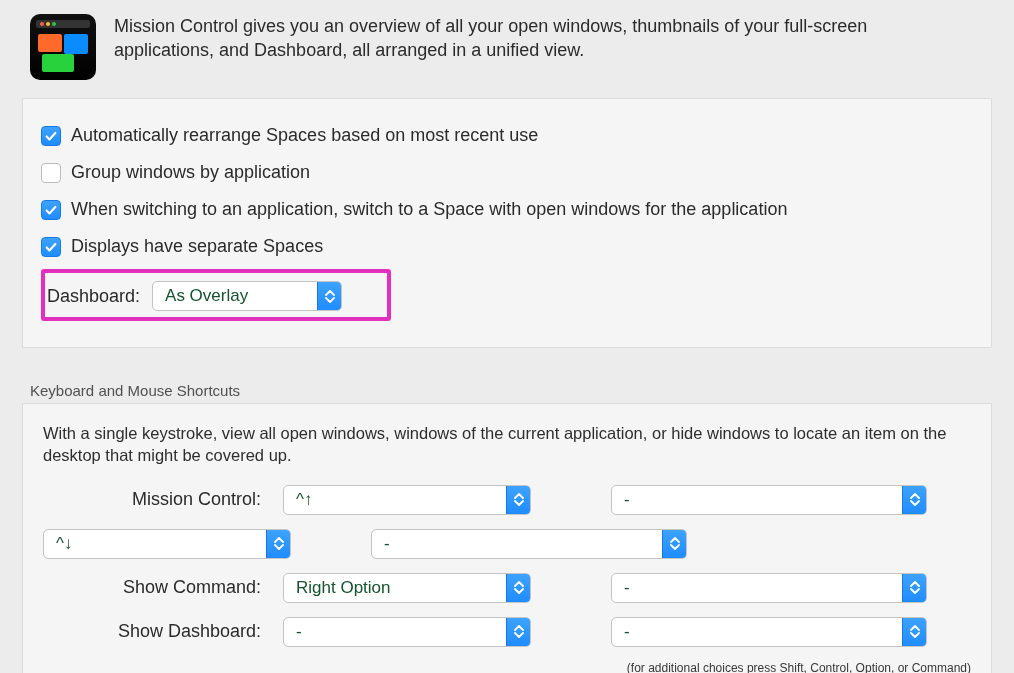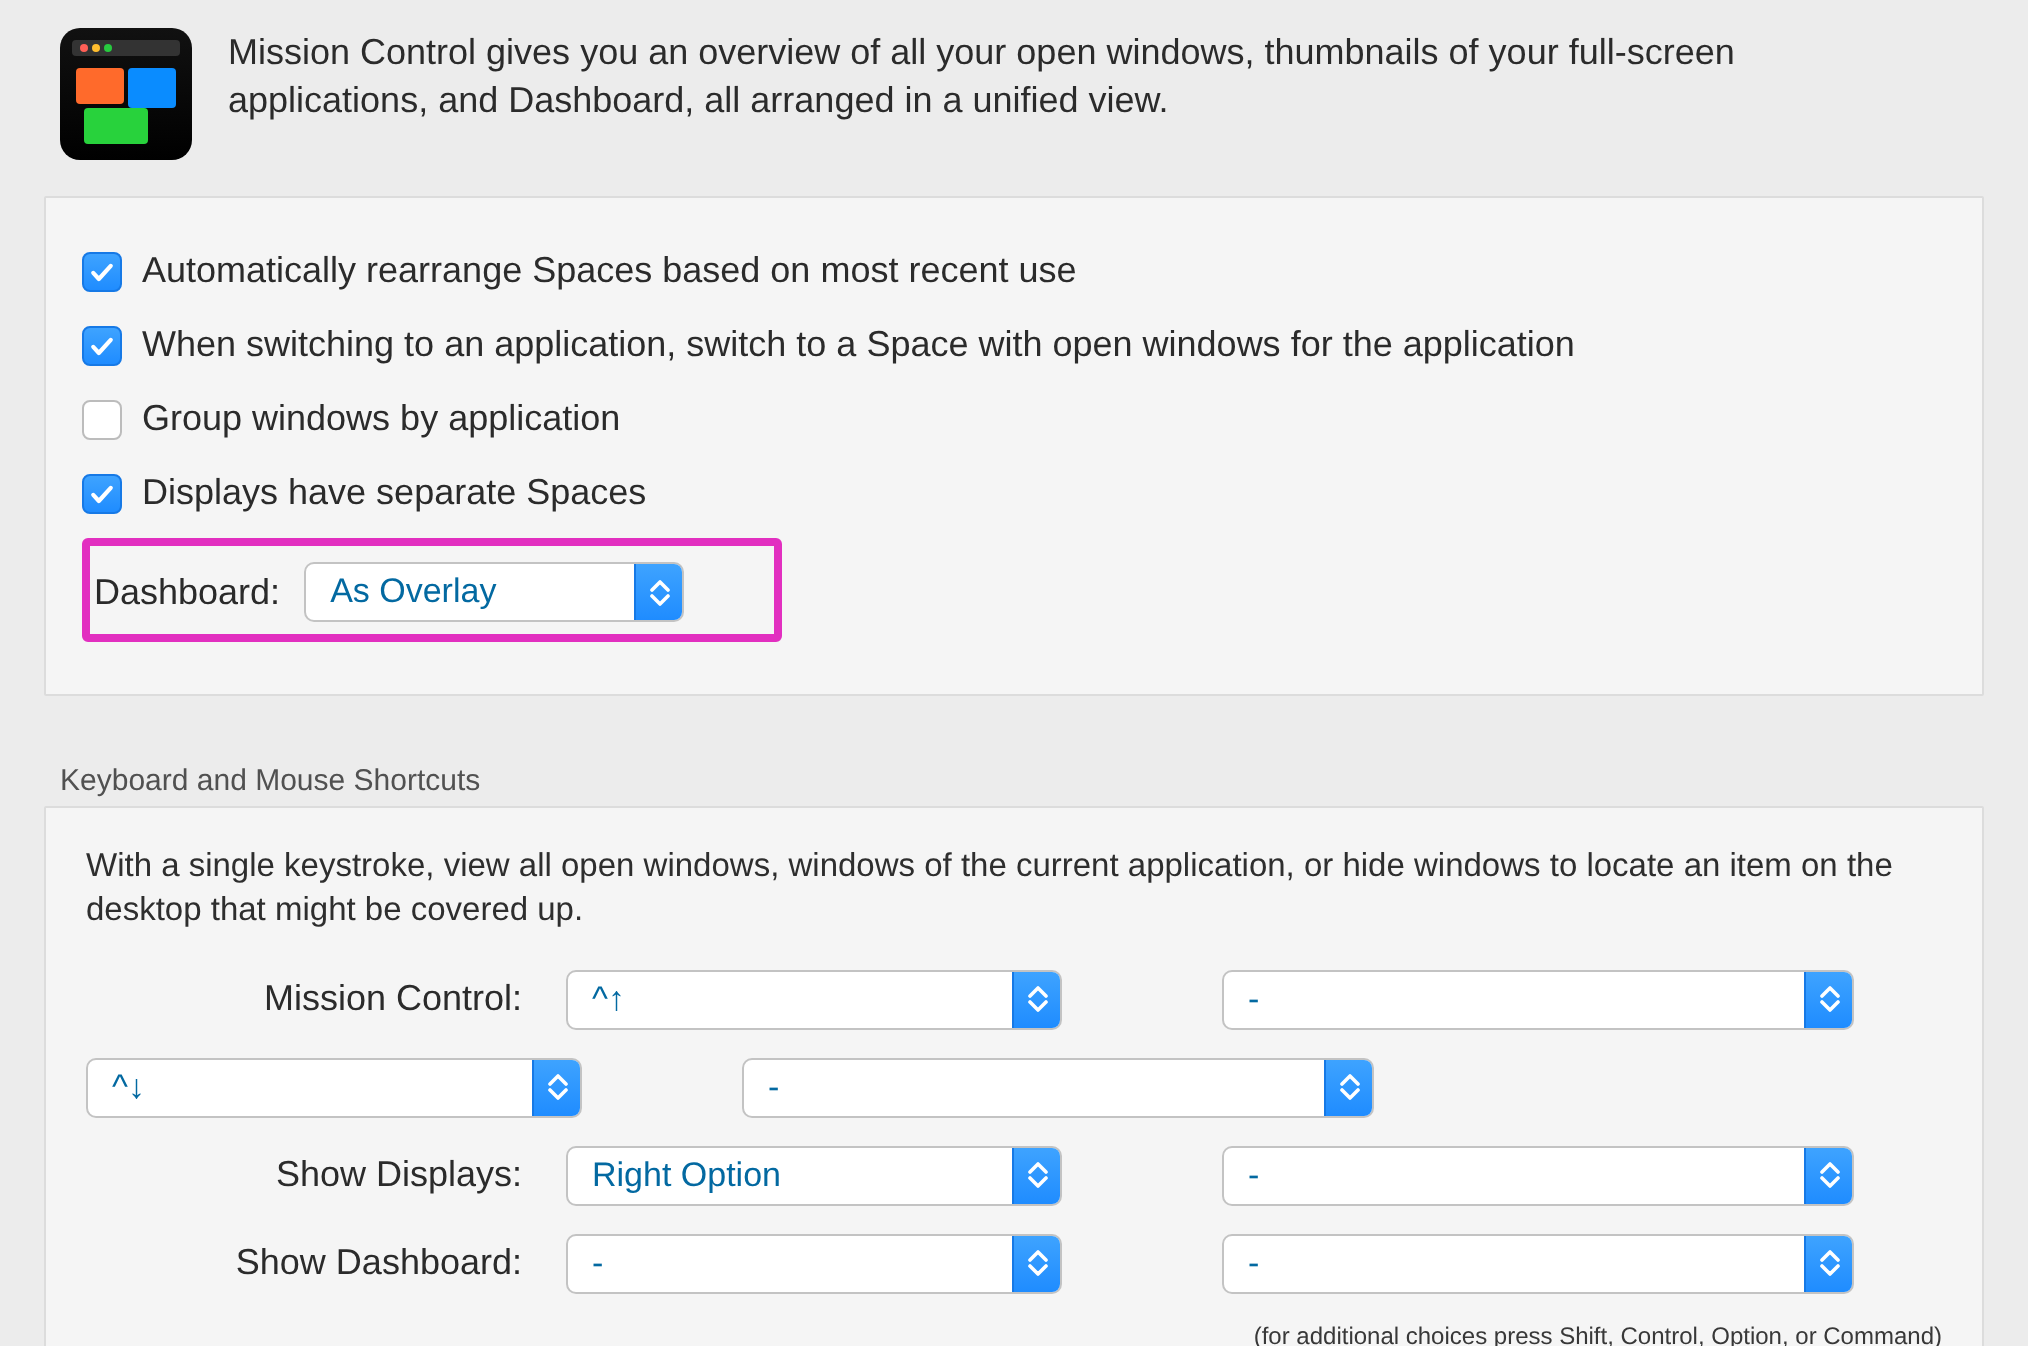--- a/index.html
+++ b/index.html
@@ -61,21 +61,21 @@
   .dashboard-row .label { font-size: 18px; }
 
   .select {
     display:flex; align-items:center;
     background:#fff;
     border:1px solid #c3c3c3;
     border-radius:5px;
     height: 30px;
     position:relative;
     font-size: 17px;
-    color:#0369a1;
+    color:#14532d;
     padding-left:12px;
     overflow:hidden;
   }
   .select .caret {
     width: 24px; height: 100%;
     background: linear-gradient(#3ea3ff,#1f8cff);
     display:flex; flex-direction:column; align-items:center; justify-content:center;
     gap:1px;
     border-left:1px solid #1679e6;
     position:absolute; right:0; top:0;
@@ -120,30 +120,30 @@
     <div class="options">
       <div class="check-row">
         <span class="checkbox checked">
           <svg viewBox="0 0 16 16">
               <path d="M3 8.5 L6.2 12 L13 4.5" stroke="#fff" stroke-width="2.4" fill="none" stroke-linecap="round" stroke-linejoin="round"></path>
             </svg>
         </span>
         <span>Automatically rearrange Spaces based on most recent use</span>
       </div>
       <div class="check-row">
+        <span class="checkbox unchecked"></span>
+        <span>Group windows by application</span>
+      </div>
+      <div class="check-row">
         <span class="checkbox checked">
           <svg viewBox="0 0 16 16">
               <path d="M3 8.5 L6.2 12 L13 4.5" stroke="#fff" stroke-width="2.4" fill="none" stroke-linecap="round" stroke-linejoin="round"></path>
             </svg>
         </span>
         <span>When switching to an application, switch to a Space with open windows for the application</span>
-      </div>
-      <div class="check-row">
-        <span class="checkbox unchecked"></span>
-        <span>Group windows by application</span>
       </div>
       <div class="check-row">
         <span class="checkbox checked">
           <svg viewBox="0 0 16 16">
               <path d="M3 8.5 L6.2 12 L13 4.5" stroke="#fff" stroke-width="2.4" fill="none" stroke-linecap="round" stroke-linejoin="round"></path>
             </svg>
         </span>
         <span>Displays have separate Spaces</span>
       </div>
 
@@ -215,21 +215,21 @@
               <path d="M1 5 L5 1 L9 5" stroke="#fff" stroke-width="1.8" fill="none" stroke-linecap="round" stroke-linejoin="round"></path>
             </svg>
           <svg viewBox="0 0 10 6">
               <path d="M1 1 L5 5 L9 1" stroke="#fff" stroke-width="1.8" fill="none" stroke-linecap="round" stroke-linejoin="round"></path>
             </svg>
         </span>
       </div>
     </div>
 
     <div class="row">
-      <div class="row-label">Show Displays:</div>
+      <div class="row-label">Show Command:</div>
       <div class="select sm-key">
         <span>Right Option</span>
         <span class="caret">
           <svg viewBox="0 0 10 6">
               <path d="M1 5 L5 1 L9 5" stroke="#fff" stroke-width="1.8" fill="none" stroke-linecap="round" stroke-linejoin="round"></path>
             </svg>
           <svg viewBox="0 0 10 6">
               <path d="M1 1 L5 5 L9 1" stroke="#fff" stroke-width="1.8" fill="none" stroke-linecap="round" stroke-linejoin="round"></path>
             </svg>
         </span>

